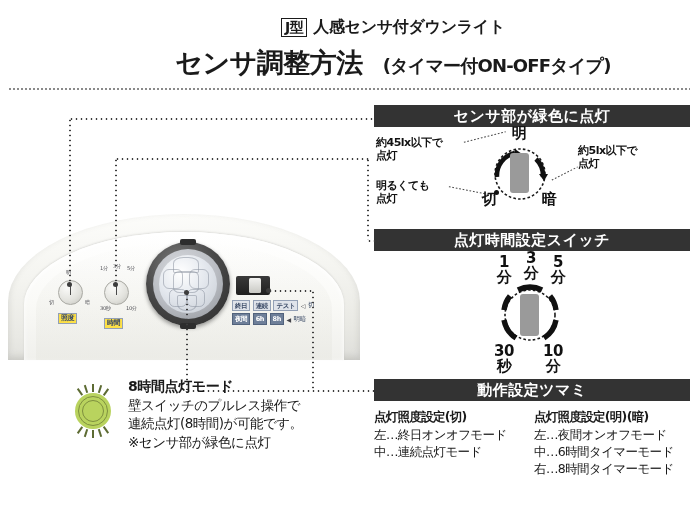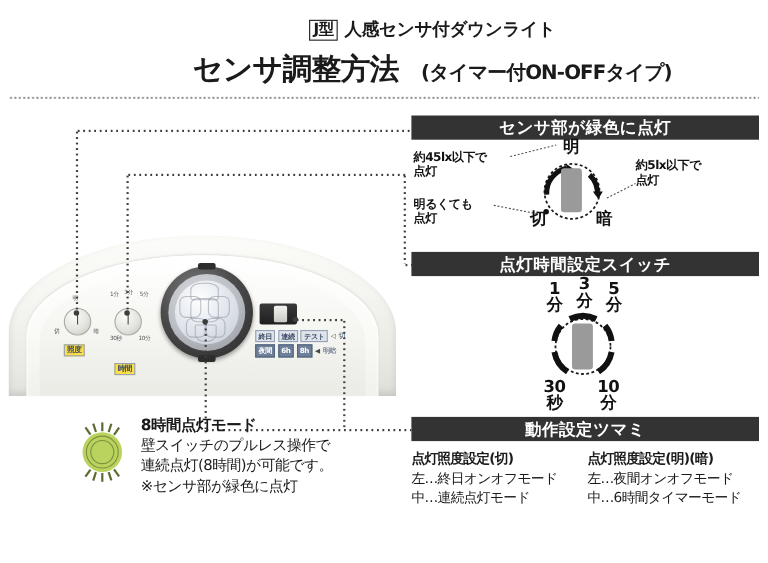--- a/index.html
+++ b/index.html
@@ -245,21 +245,21 @@
   <div class="tick-txt" style="left:41px; top:104px;">切</div>
   <div class="tick-txt" style="left:77px; top:104px;">暗</div>
   <div class="mini-label" style="left:50px; top:117px;">照度</div>
 
   <div class="mini-dial" style="left:96px; top:84px;"></div>
   <div class="tick-txt" style="left:92px; top:70px;">1分</div>
   <div class="tick-txt" style="left:105px; top:68px;">3分</div>
   <div class="tick-txt" style="left:119px; top:70px;">5分</div>
   <div class="tick-txt" style="left:92px; top:110px;">30秒</div>
   <div class="tick-txt" style="left:118px; top:110px;">10分</div>
-  <div class="mini-label" style="left:96px; top:134px;">時間</div>
+  <div class="mini-label" style="left:96px; top:122px;">時間</div>
 
   <div class="slide-sw">
     <div class="slide-knob"></div>
   </div>
   <div class="sw-legend">
     <div class="sw-row">
       <span class="sw-chip">終日</span>
       <span class="sw-chip">連続</span>
       <span class="sw-chip">テスト</span>
       <span class="sw-arrow">◁</span>
@@ -383,13 +383,14 @@
 
 <div class="knob-col" style="left:374px; top:408px; width:160px;">
   <div class="knob-head">点灯照度設定(切)</div>
   <div>左…終日オンオフモード</div>
   <div>中…連続点灯モード</div>
 </div>
 <div class="knob-col" style="left:534px; top:408px; width:164px;">
   <div class="knob-head">点灯照度設定(明)(暗)</div>
   <div>左…夜間オンオフモード</div>
   <div>中…6時間タイマーモード</div>
+  <div>右…8時間タイマーモード</div>
 </div>
 
 </body></html>

